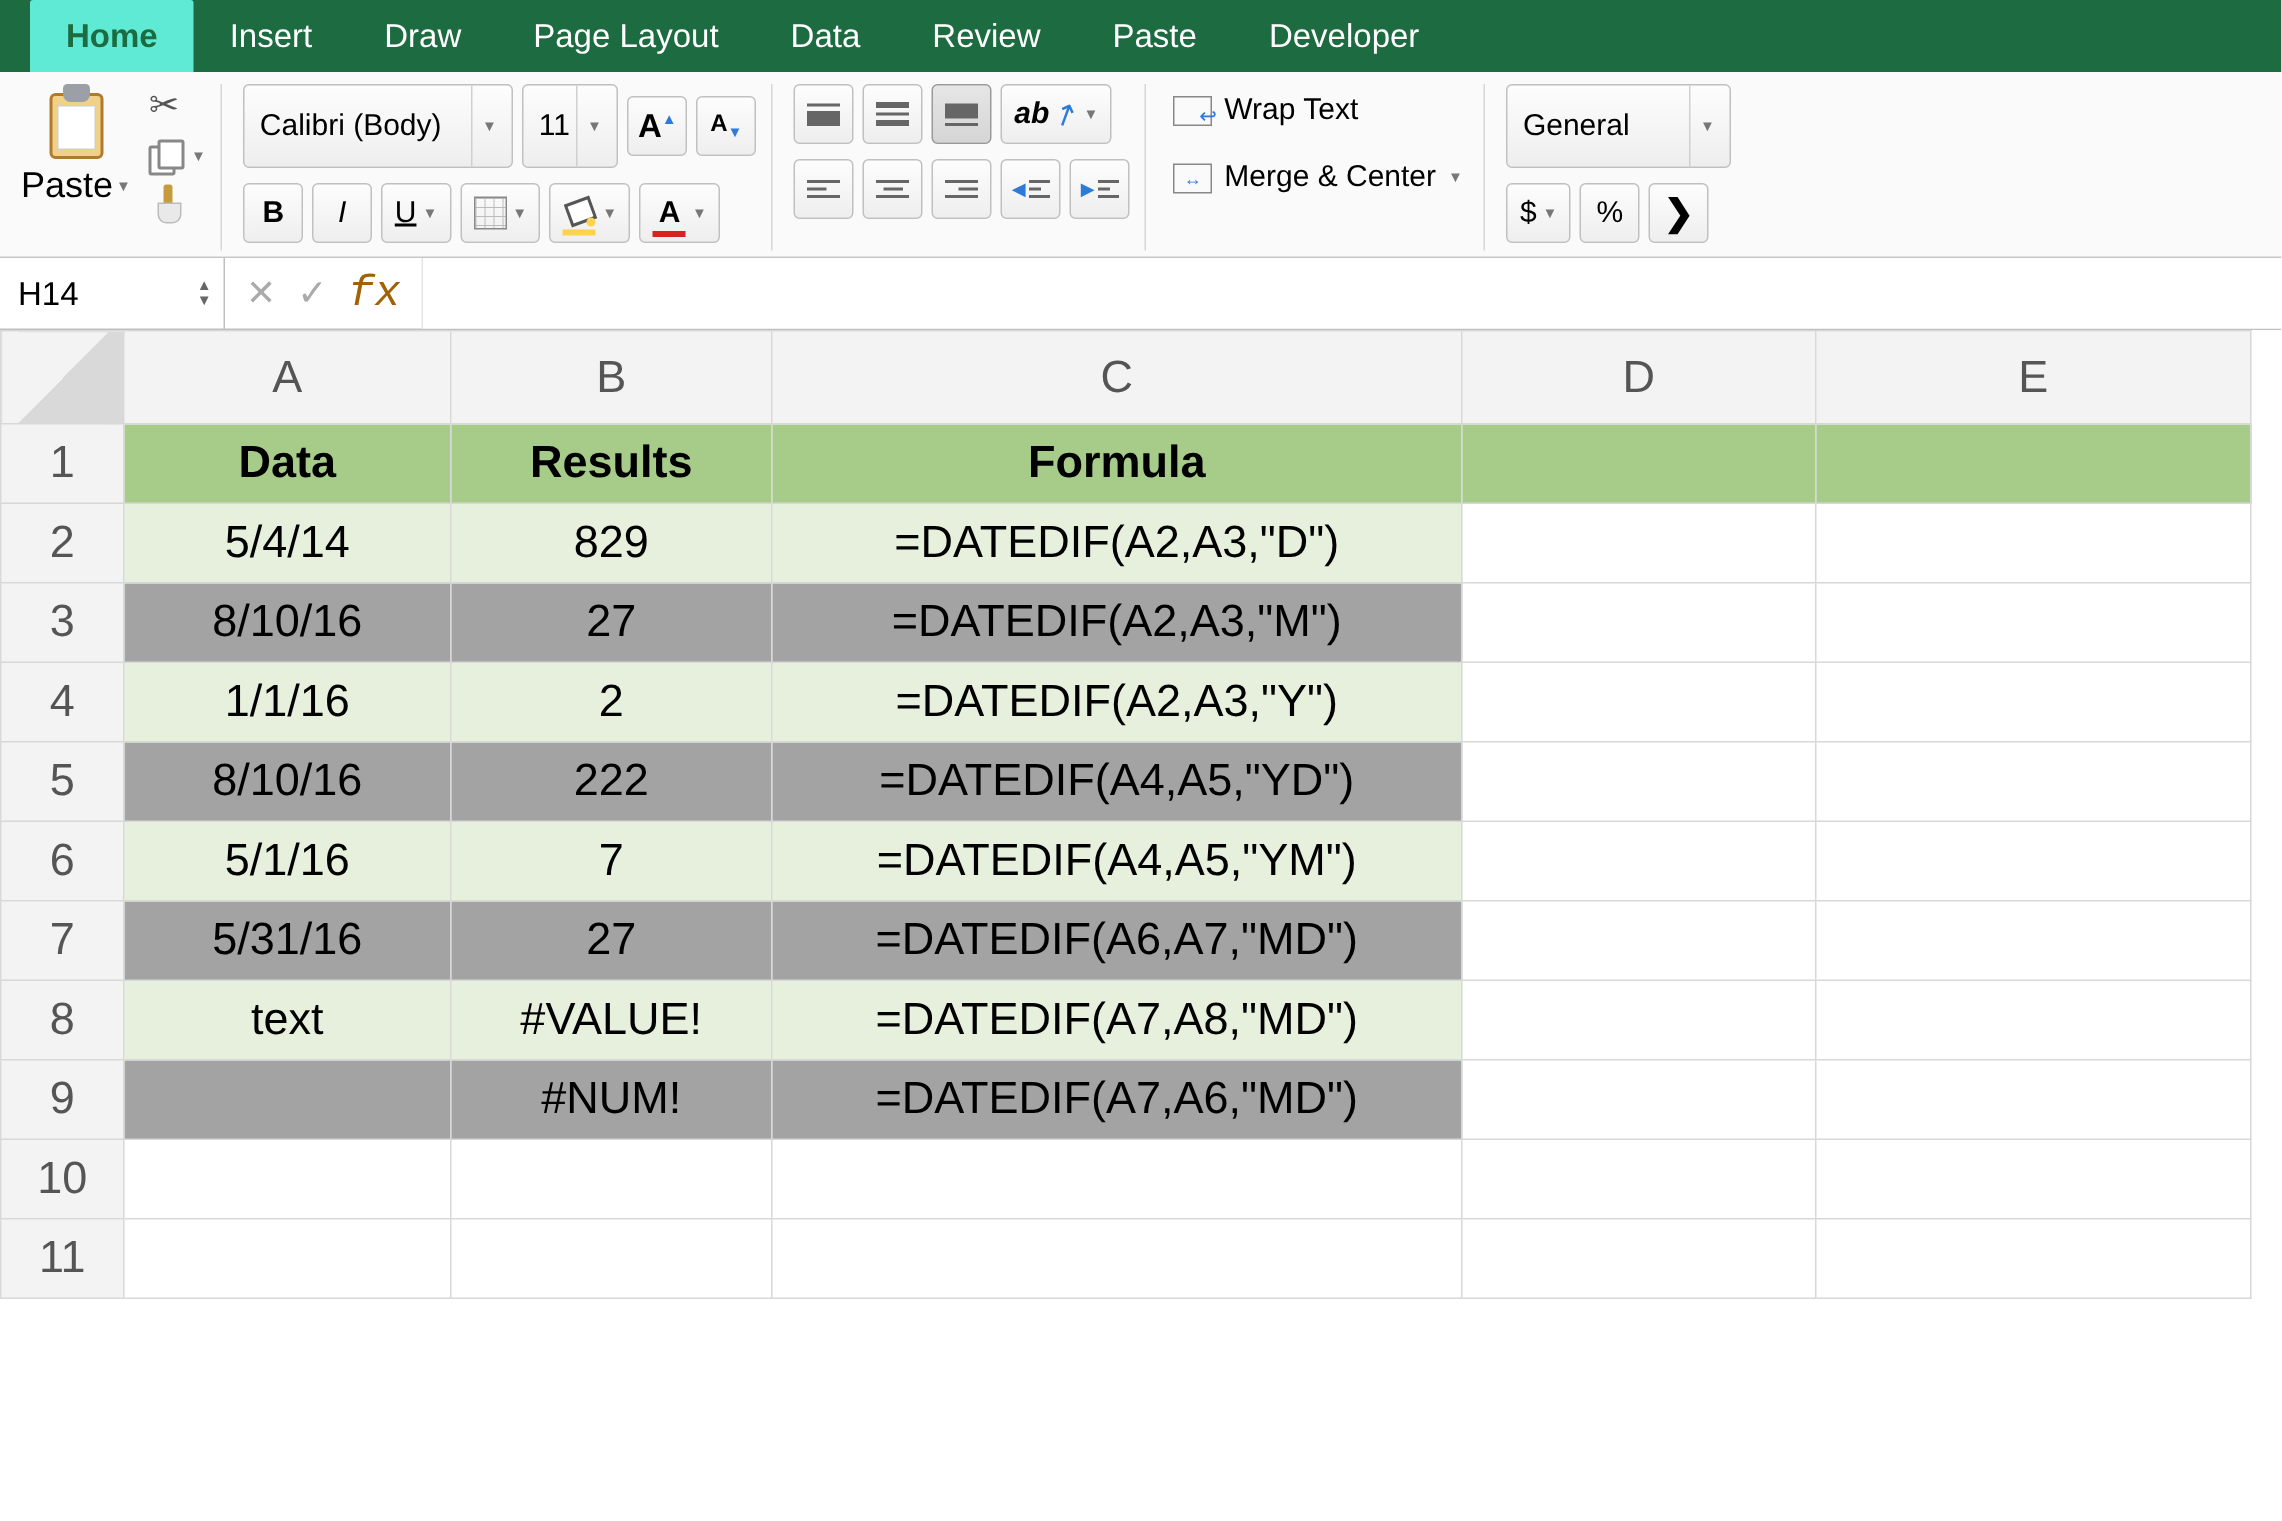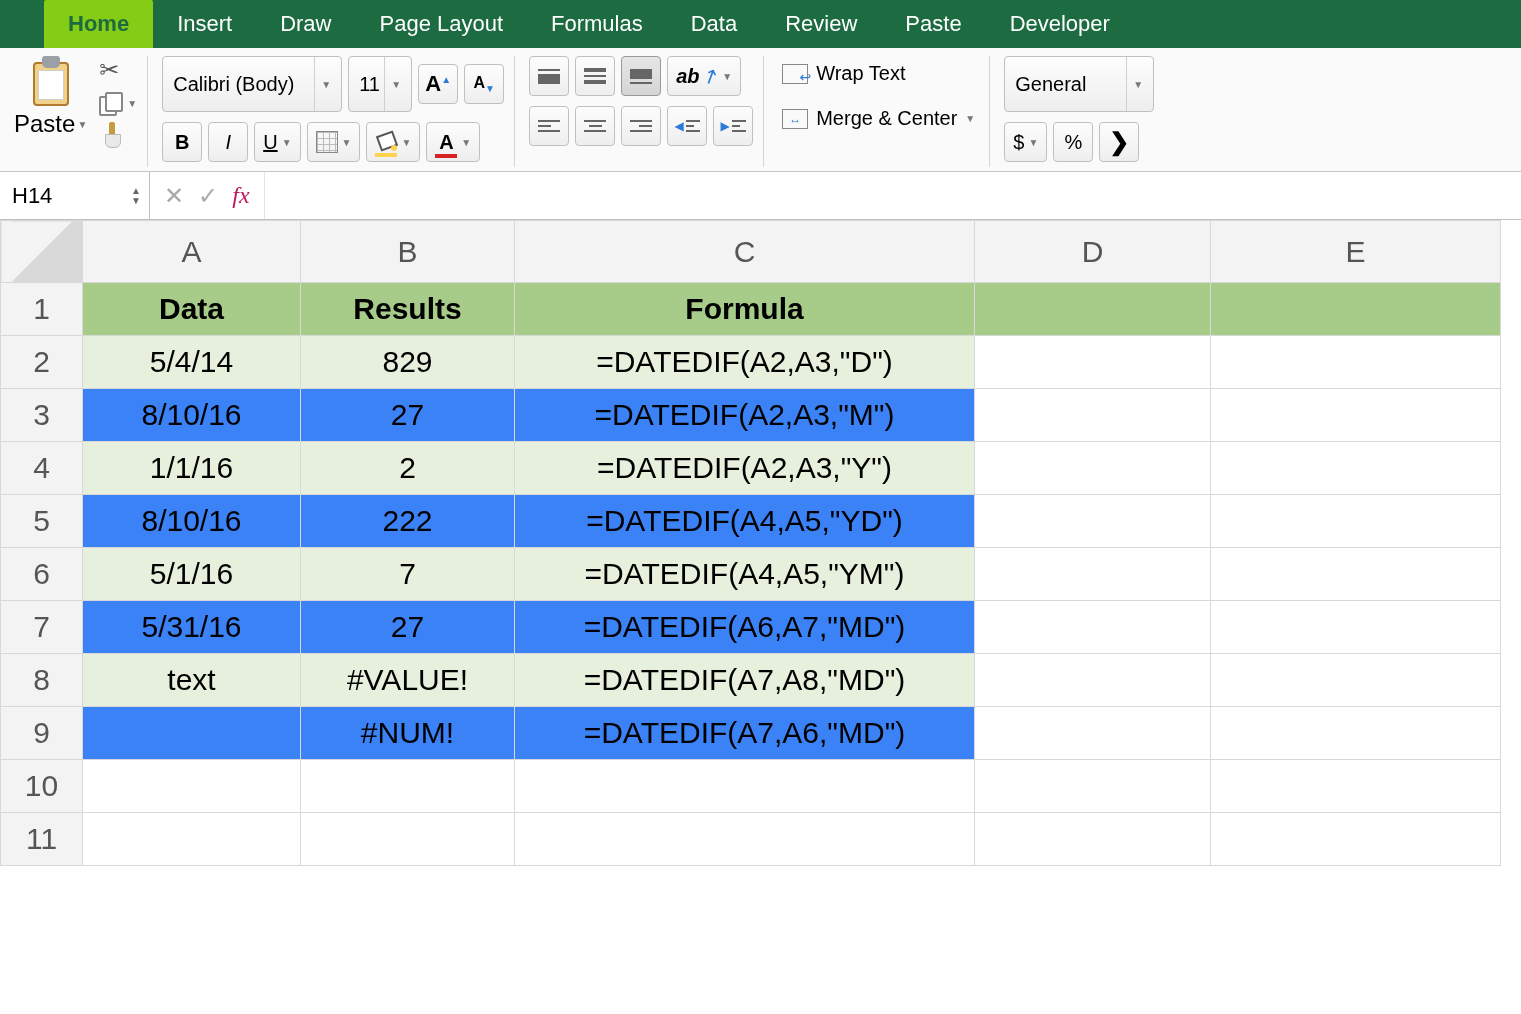--- a/index.html
+++ b/index.html
@@ -16,26 +16,25 @@
   .tab {
     color: #fff;
     font-size: 22px;
     padding: 10px 24px;
     height: 48px;
     display: flex;
     align-items: center;
     cursor: pointer;
   }
   .tab.active {
-    background: #84cc16;
+    background: #5eead4;
     color: #1d6b40;
     font-weight: 600;
     border-top-left-radius: 2px;
     border-top-right-radius: 2px;
-    margin-left: 24px;
   }
 
   
   .ribbon {
     display: flex;
     background: #fafafa;
     border-bottom: 1px solid #c7c7c7;
     height: 124px;
     padding: 8px 10px 4px 10px;
     gap: 10px;
@@ -145,21 +144,21 @@
   
   .fx-row {
     display:flex; align-items:center; height:48px; border-bottom:1px solid #bfbfbf; background:#fff;
   }
   .namebox {
     width:150px;height:48px;border-right:1px solid #bfbfbf;display:flex;align-items:center;
     padding:0 8px 0 12px;font-size:22px;
   }
   .namebox .spin{margin-left:auto;display:flex;flex-direction:column;font-size:10px;color:#666;line-height:1;}
   .fx-btns{display:flex;align-items:center;gap:14px;padding:0 14px;color:#aaa;font-size:24px;}
-  .fx-label{font-style:italic;font-family:Liberation Serif, serif;font-size:24px;color:#be185d;}
+  .fx-label{font-style:italic;font-family:Liberation Mono, monospace;font-size:29px;color:#a16207;}
   .fx-input{flex:1;height:100%;border:none;outline:none;font-size:22px;padding:0 8px;border-left:1px solid #e4e4e4;}
 
   
   .sheet { display:flex; }
   table.grid { border-collapse:collapse; }
   table.grid th, table.grid td {
     border:1px solid #d8d8d8;
   }
   .corner {
     width:82px;height:62px;background:linear-gradient(135deg,#f3f3f3 50%,#d9d9d9 50%);
@@ -171,36 +170,35 @@
   }
   th.rowhdr {
     background:#f3f3f3;font-weight:400;font-size:30px;color:#555;width:82px;text-align:center;
     border-right:2px solid #bfbfbf;
   }
   td.cell {
     font-size:30px; text-align:center; height:53px; color:#000;
   }
   .hdr-row td.cell { font-weight:700; background:#a7cb89; }
   .band-light td.cell-data { background:#e6f0dc; }
-  .band-dark  td.cell-data { background:#3b82f6; }
+  .band-dark  td.cell-data { background:#a3a3a3; }
   td.empty { background:#fff; }
 
   
   .cA{width:218px} .cB{width:214px} .cC{width:460px} .cD{width:236px} .cE{width:290px}
 
 </style>
 </head>
 <body>
 
 <div class="tabs">
   <div class="tab active">Home</div>
   <div class="tab">Insert</div>
   <div class="tab">Draw</div>
   <div class="tab">Page Layout</div>
-  <div class="tab">Formulas</div>
   <div class="tab">Data</div>
   <div class="tab">Review</div>
   <div class="tab">Paste</div>
   <div class="tab">Developer</div>
 </div>
 
 <div class="ribbon">
 
   <div class="rgroup">
     <div class="rrow" style="align-items:flex-start">

